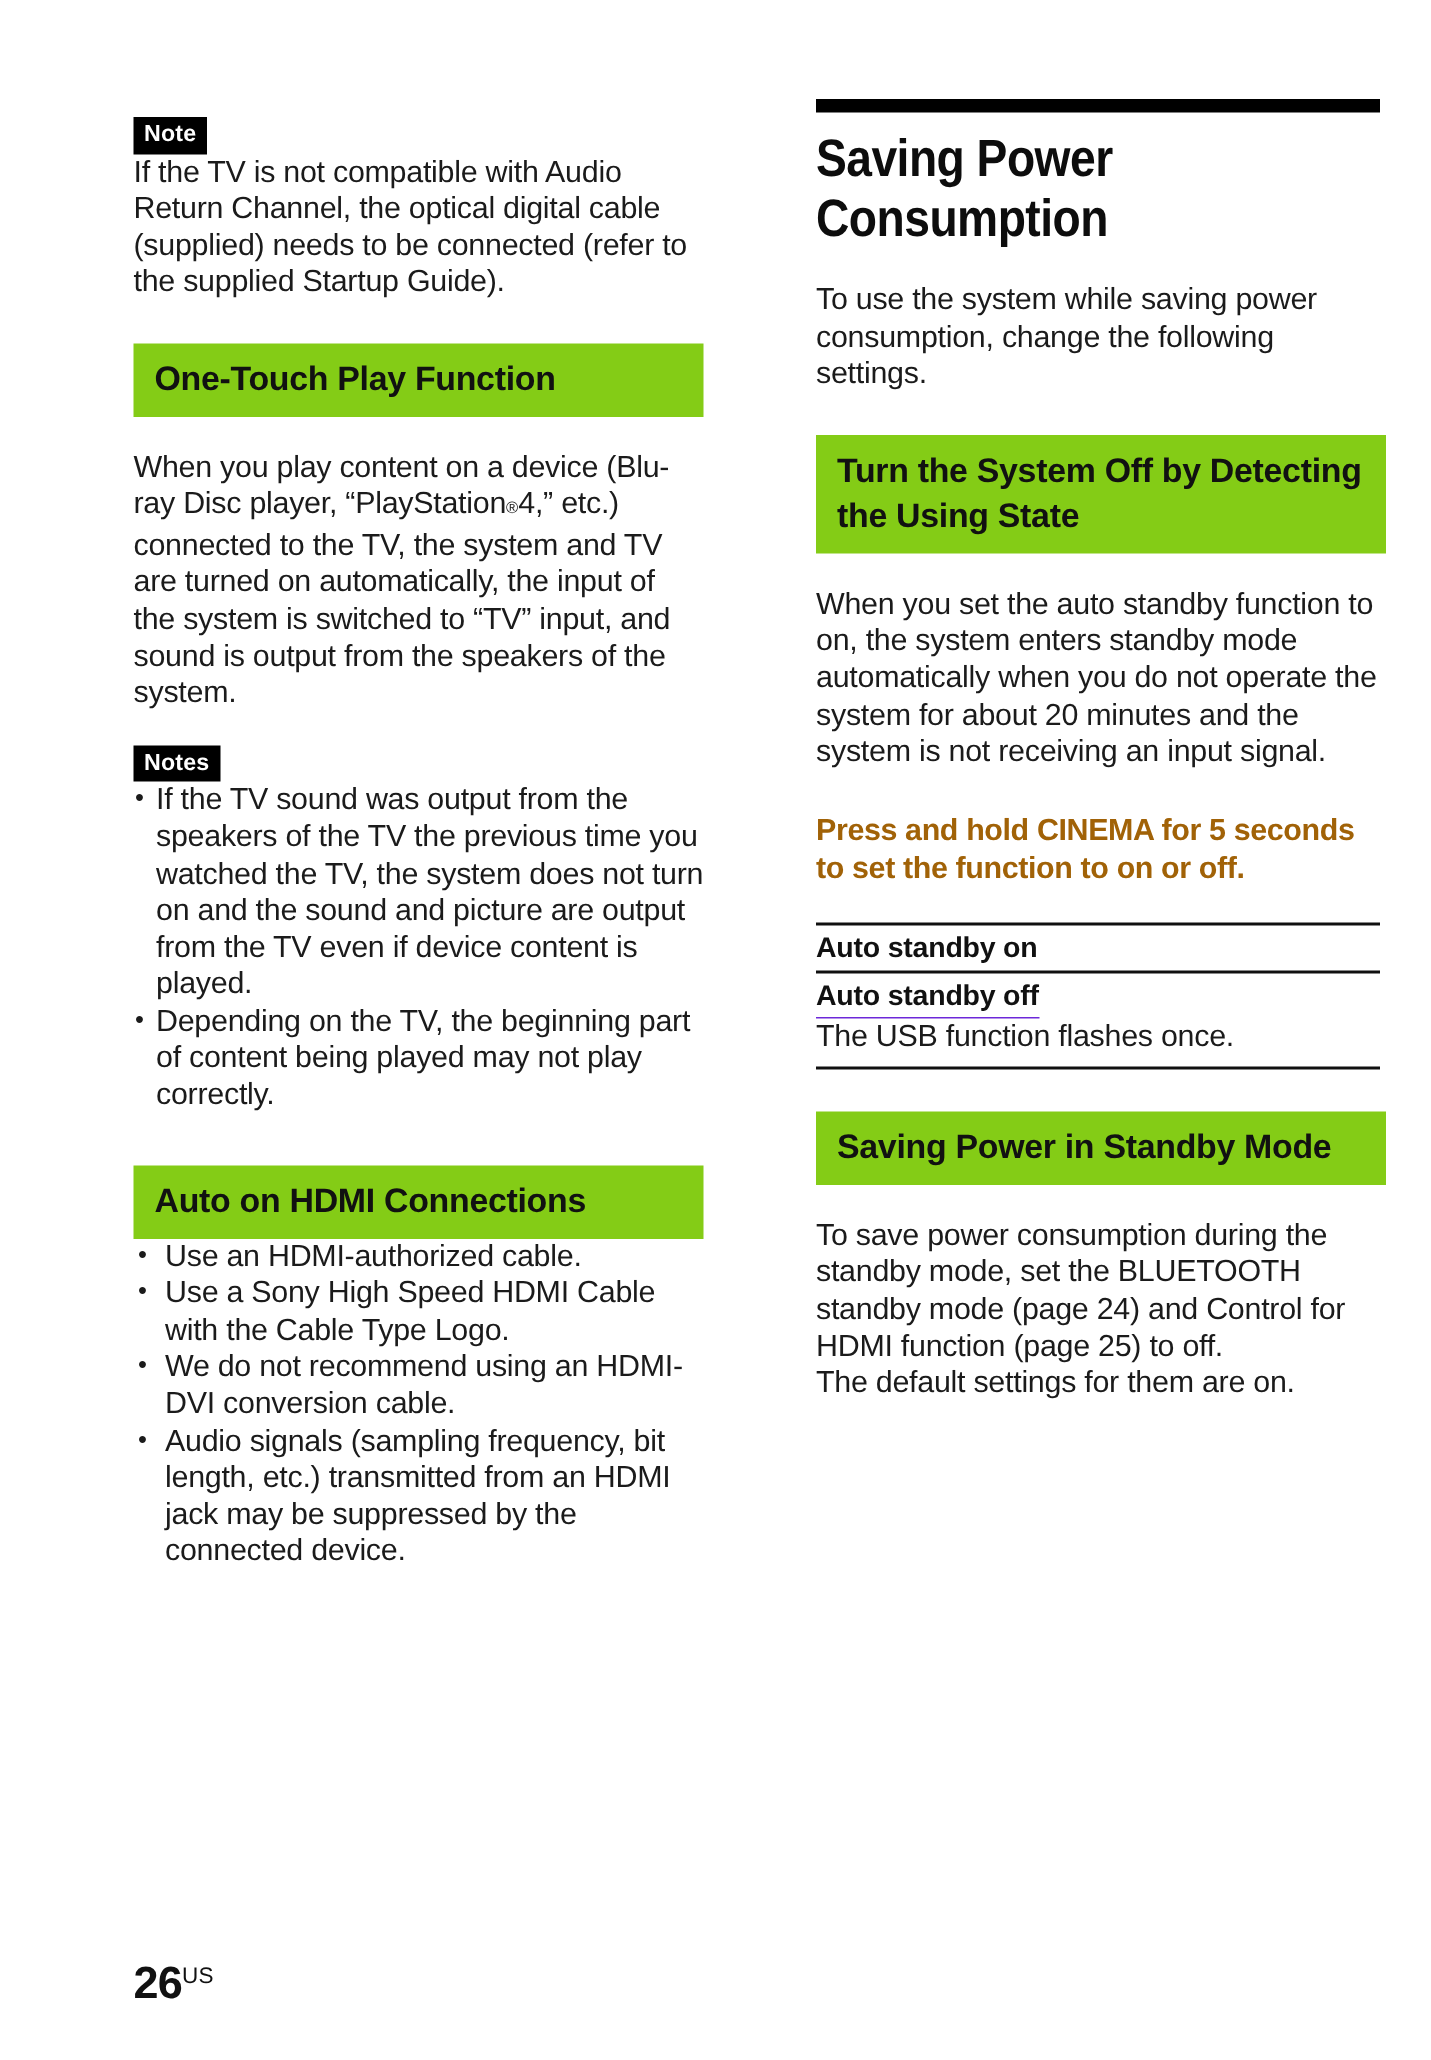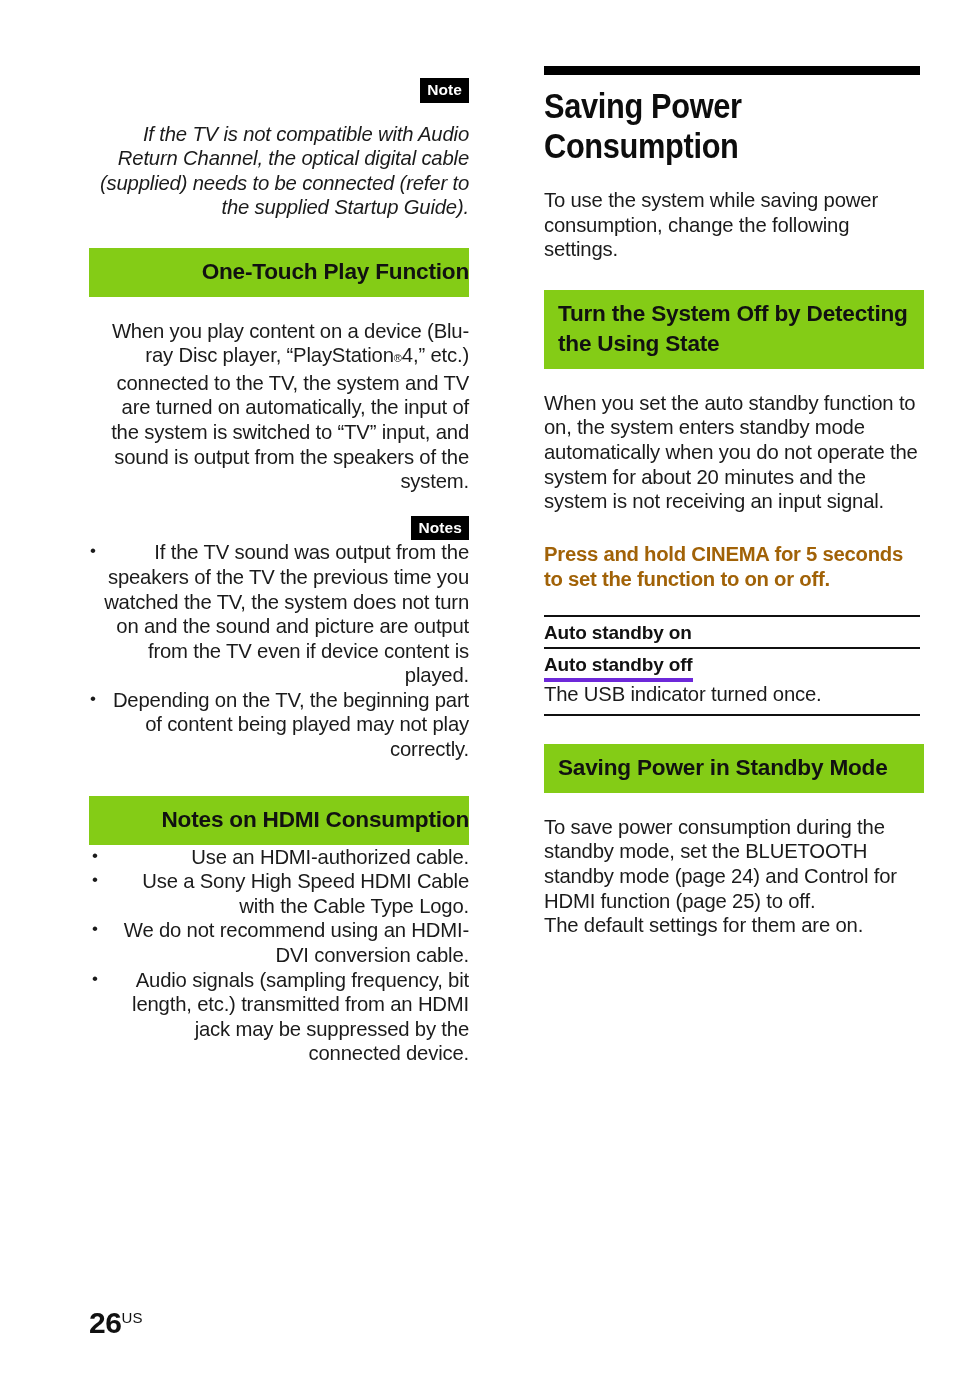--- a/index.html
+++ b/index.html
@@ -20,21 +20,21 @@
     position: absolute;
     inset: 0;
   }
 
   
   .col {
     position: absolute;
     top: 0;
     width: 380px;
   }
-  .col-left  { left: 89px; text-align: right; }
+  .col-left  { left: 89px; }
   .col-right { left: 503px; }
 
   
   .body-text {
     font-size: 20.3px;
     line-height: 24.6px;
     letter-spacing: -0.18px;
     color: #1b1b1b;
     margin: 0;
   }
@@ -127,21 +127,21 @@
   .deftable .term {
     font-size: 19px;
     font-weight: bold;
     line-height: 24px;
     letter-spacing: -0.15px;
     color: #111111;
     padding-top: 4px;
     display: inline-block;
   }
   .deftable .term.underlined {
-    border-bottom: 4px solid #6d28d9;
+    border-bottom: 1px solid #6d28d9;
     padding-bottom: 1px;
   }
   .deftable .desc {
     font-size: 20.3px;
     line-height: 25px;
     letter-spacing: -0.18px;
     color: #1b1b1b;
     padding-bottom: 5px;
   }
   .deftable .row { padding-bottom: 2px; }
@@ -165,21 +165,21 @@
     font-weight: bold;
     letter-spacing: -0.5px;
   }
   .folio .suffix {
     font-size: 15px;
     vertical-align: 10px;
     letter-spacing: 0.2px;
   }
 
   
-  .mt-note-body { margin-top: 19px; font-style: italic; }
+  .mt-note-body { margin-top: 0; }
   .mt-28 { margin-top: 28px; }
   .mt-22 { margin-top: 22px; }
   .mt-18 { margin-top: 18px; }
   .mt-10 { margin-top: 10px; }
   .mt-34 { margin-top: 34px; }
 </style>
 </head>
 <body>
 
 <div class="page">
@@ -198,21 +198,21 @@
 
     <div class="mt-22">
       <span class="tag">Notes</span>
     </div>
 
     <ul class="bullets mt-10">
       <li>If the TV sound was output from the speakers of the TV the previous time you watched the TV, the system does not turn on and the sound and picture are output from the TV even if device content is played.</li>
       <li>Depending on the TV, the beginning part of content being played may not play correctly.</li>
     </ul>
 
-    <div class="grey-head mt-34">Notes on HDMI Consumption</div>
+    <div class="grey-head mt-34">Auto on HDMI Connections</div>
 
     <ul class="bullets wide mt-18">
       <li>Use an HDMI-authorized cable.</li>
       <li>Use a Sony High Speed HDMI Cable with the Cable Type Logo.</li>
       <li>We do not recommend using an HDMI-DVI conversion cable.</li>
       <li>Audio signals (sampling frequency, bit length, etc.) transmitted from an HDMI jack may be suppressed by the connected device.</li>
     </ul>
   </div>
 
   <div class="col col-right" style="top:66px;margin-left:41px;">
@@ -230,21 +230,21 @@
     <p class="bold-instruction mt-28">Press and hold CINEMA for 5 seconds to set the function to on or off.</p>
 
     <div class="deftable mt-22">
       <div class="hr"></div>
       <div class="row">
         <div><span class="term">Auto standby on</span></div>
       </div>
       <div class="hr"></div>
       <div class="row">
         <div><span class="term underlined">Auto standby off</span></div>
-        <div class="desc">The USB indicator turned once.</div>
+        <div class="desc">The USB function flashes once.</div>
       </div>
       <div class="hr"></div>
     </div>
 
     <div class="grey-head mt-28">Saving Power in Standby Mode</div>
 
     <p class="body-text mt-22" style="white-space: pre-line;">To save power consumption during the standby mode, set the BLUETOOTH standby mode (page 24) and Control for HDMI function (page 25) to off.
 The default settings for them are on.</p>
   </div>
 

